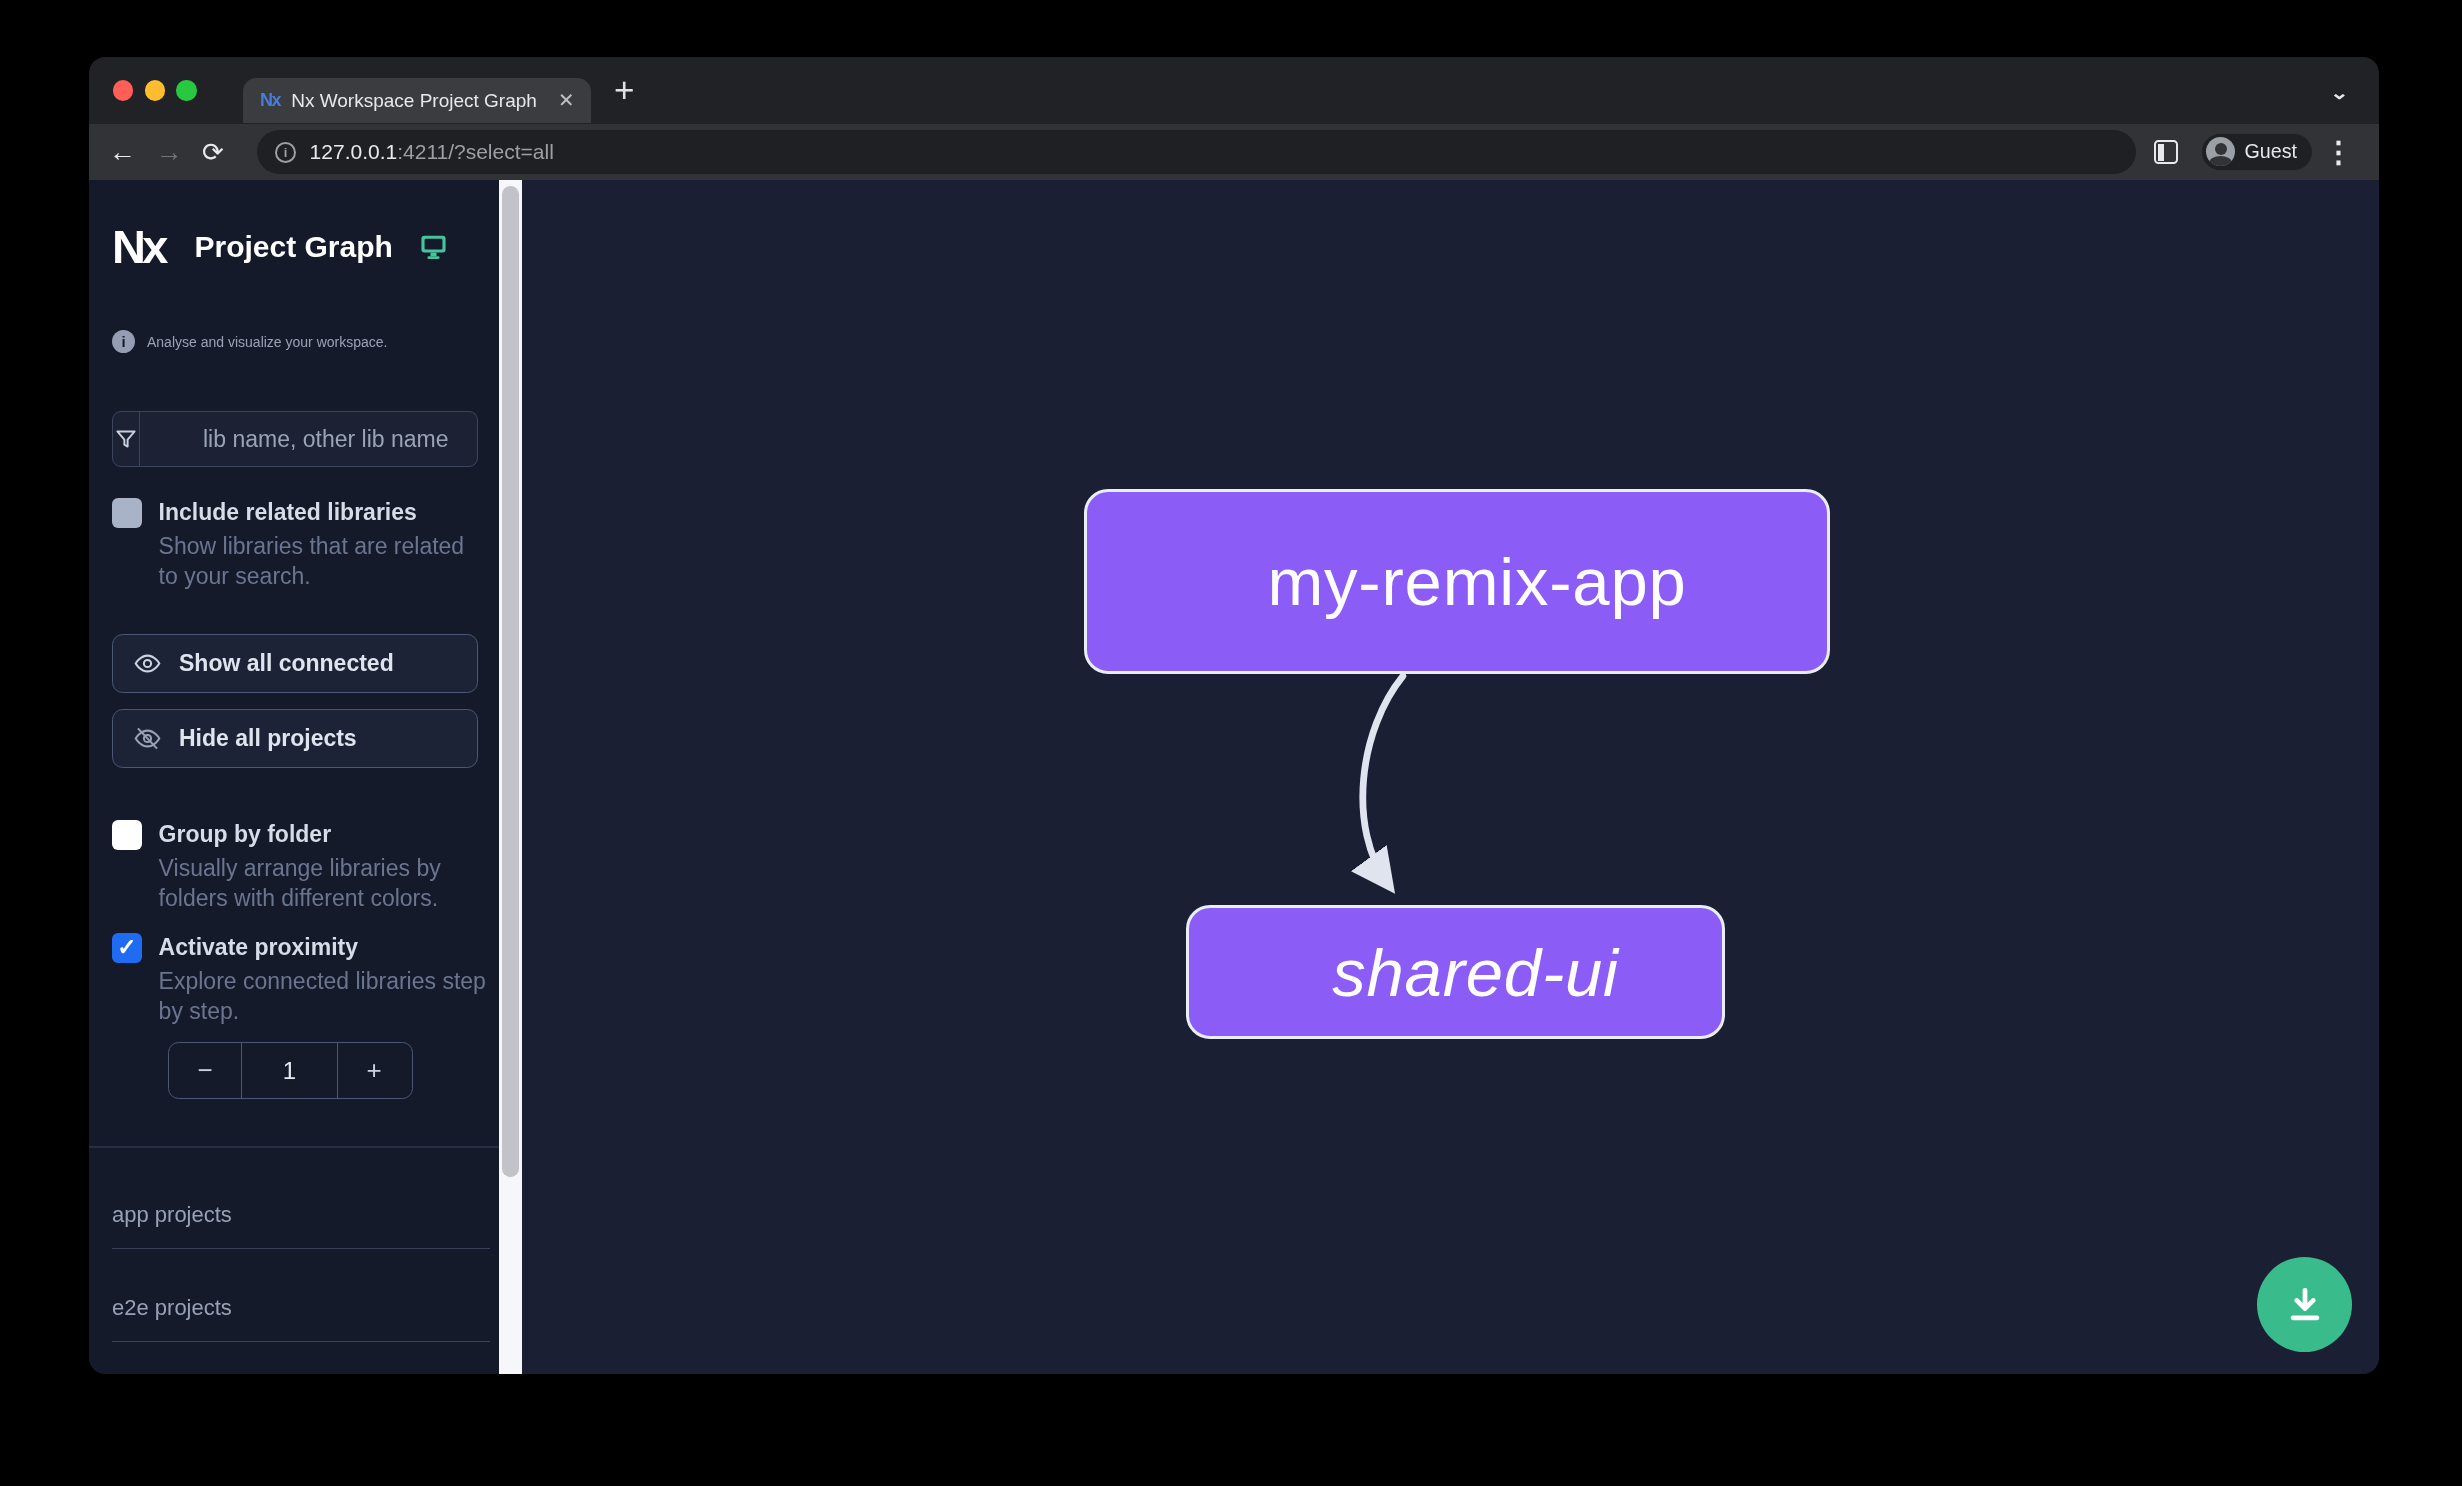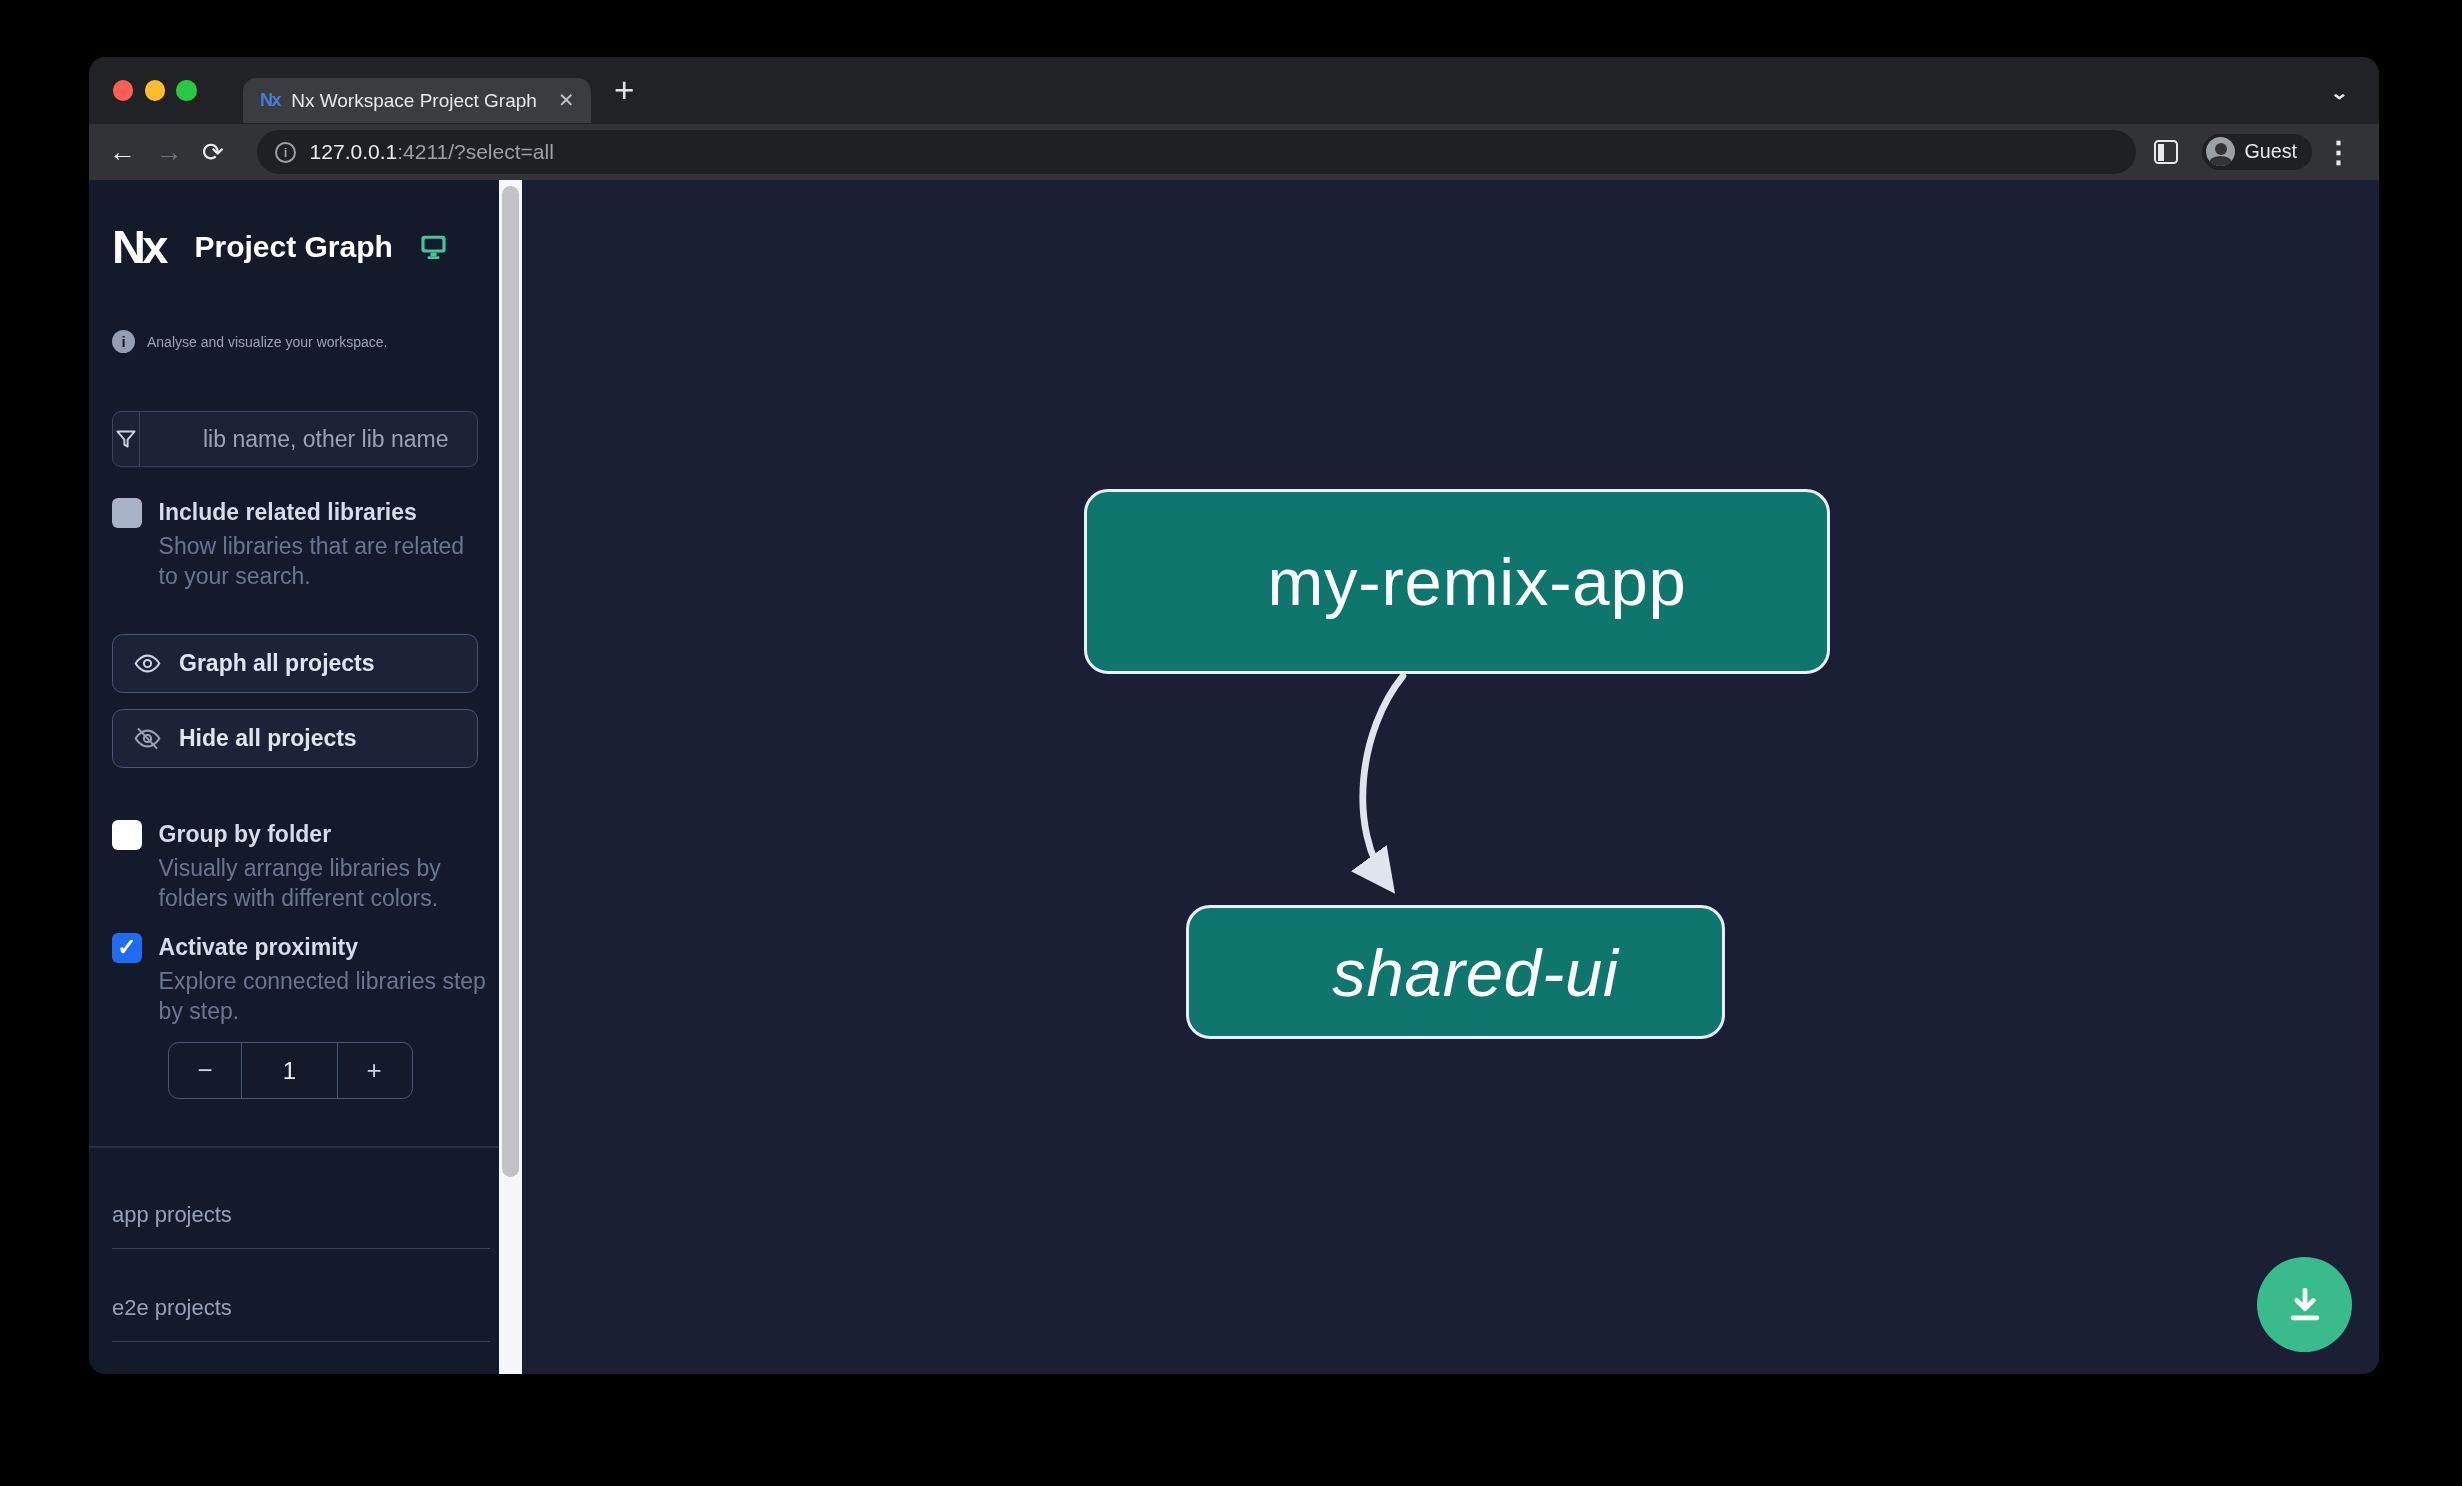--- a/index.html
+++ b/index.html
@@ -73,21 +73,21 @@
   .step-seg{display:flex;align-items:center;justify-content:center;color:#cbd3e0;font-size:26px;}
   .step-dec{width:73px;border-right:1.5px solid #4a5876;}
   .step-val{width:95px;color:#e6ebf2;font-size:24px;background:transparent;border:none;text-align:center;outline:none;}
   .step-inc{width:73px;border-left:1.5px solid #4a5876;}
   .sidebar-divider{position:absolute;left:0;top:966px;width:100%;height:1.5px;background:#272e44;}
   .sect{color:#97a1b6;font-size:22px;padding-bottom:19.7px;border-bottom:1.5px solid #3a415a;width:378px;}
   .sect-app{top:1022px;} .sect-e2e{top:1115px;}
 
   
   .edges{position:absolute;left:0;top:0;}
-  .gnode{position:absolute;background:#0f766e;border:3.8px solid #e9edf4;border-radius:24px;display:flex;align-items:center;justify-content:center;color:#fdfdfe;font-size:67px;letter-spacing:0.8px;padding-left:40px;}
+  .gnode{position:absolute;background:#8b5cf6;border:3.8px solid #e9edf4;border-radius:24px;display:flex;align-items:center;justify-content:center;color:#fdfdfe;font-size:67px;letter-spacing:0.8px;padding-left:40px;}
   .node-1{left:562px;top:309px;width:746px;height:185px;}
   .node-2{left:664px;top:725px;width:539px;height:134px;font-style:italic;}
   .fab{position:absolute;left:1735px;top:1077px;width:95px;height:95px;border-radius:50%;background:#3abb8c;display:flex;align-items:center;justify-content:center;}
   svg{display:block;}
 </style>
 </head>
 <body>
 
 <div class="screen">
   <div class="window">
@@ -159,21 +159,21 @@
             <div class="opt-label">Include related libraries</div>
             <div class="opt-desc" style="width:325px">Show libraries that are related to your search.</div>
           </span>
         </div>
 
         <div class="s-item sbtn btn-show">
           <svg width="27" height="27" viewBox="0 0 24 24" fill="none" stroke="#cbd3e0" stroke-width="1.8">
               <path d="M1.5 12S5.5 5 12 5s10.5 7 10.5 7-4 7-10.5 7S1.5 12 1.5 12z"></path>
               <circle cx="12" cy="12" r="3.2"></circle>
             </svg>
-          <span>Graph all projects</span>
+          <span>Show all connected</span>
         </div>
 
         <div class="s-item sbtn btn-hide">
           <svg width="27" height="27" viewBox="0 0 24 24" fill="none" stroke="#98a2b5" stroke-width="1.8">
               <path d="M1.5 12S5.5 5 12 5s10.5 7 10.5 7-4 7-10.5 7S1.5 12 1.5 12z"></path>
               <circle cx="12" cy="12" r="3.2"></circle>
               <line x1="3.5" y1="3" x2="20.5" y2="21"></line>
             </svg>
           <span>Hide all projects</span>
         </div>

